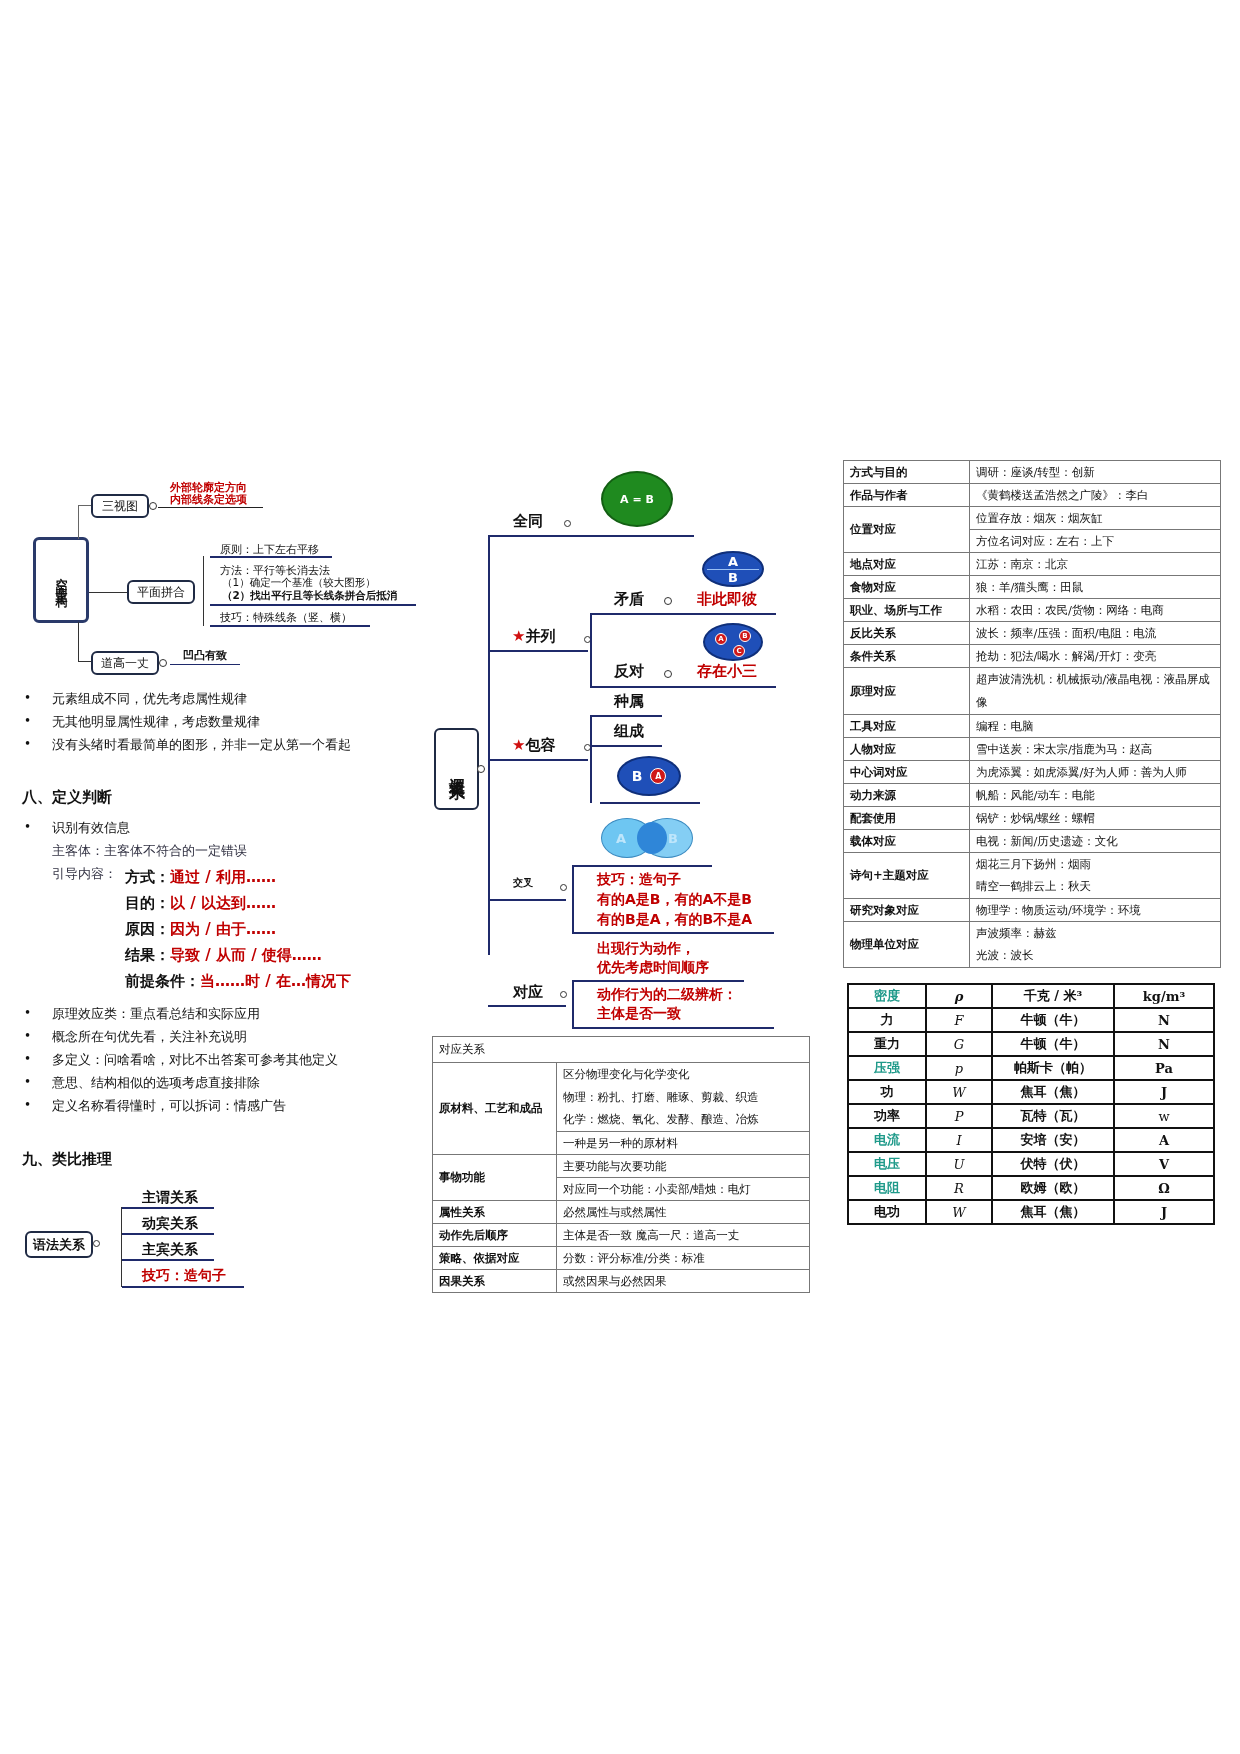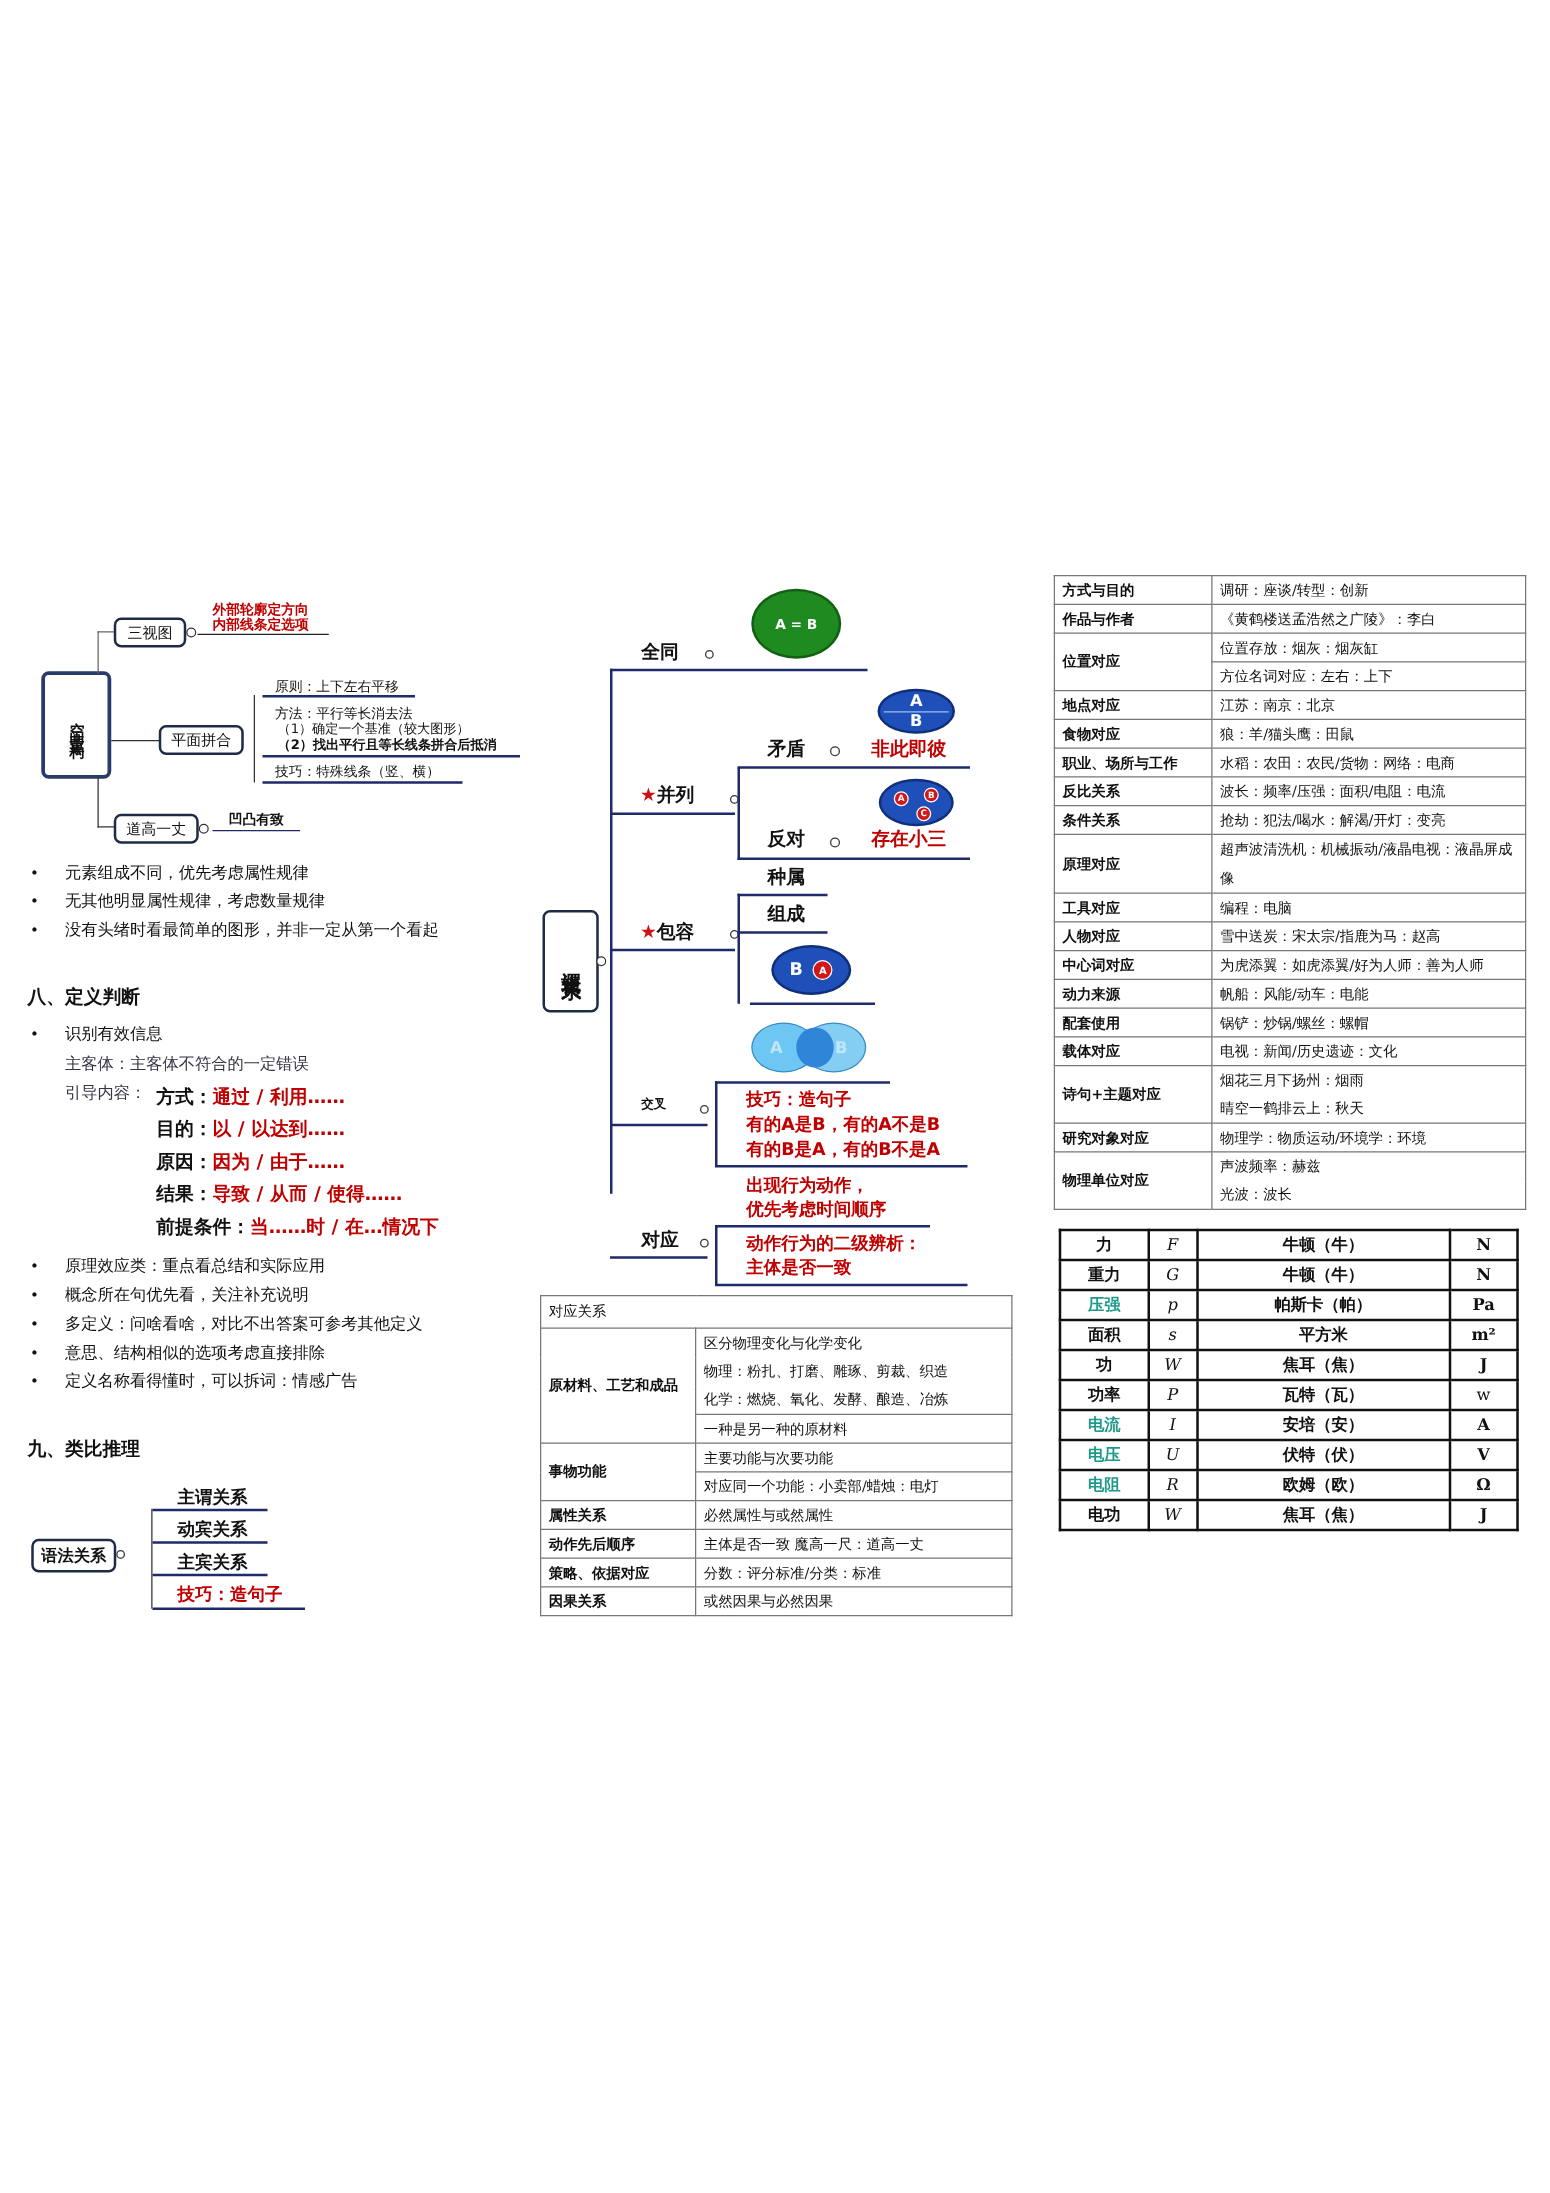--- a/index.html
+++ b/index.html
@@ -333,45 +333,45 @@
         <td style="border-bottom:none;">声波频率：赫兹</td>
       </tr>
   <tr>
         <td style="border-top:none;">光波：波长</td>
       </tr>
 </tbody>
   </table>
 
 <table class="unit-table" style="left:847px;top:983px;width:368px;">
   <tbody>
+      <tr>
+        <td class="teal" style="width:78px;">密度</td>
+        <td style="width:66px;font-style:italic;">ρ</td>
+        <td style="width:122px;">千克 / 米³</td>
+        <td>kg/m³</td>
+      </tr>
   <tr>
         <td>力</td>
         <td style="font-style:italic;font-weight:normal;">F</td>
         <td>牛顿（牛）</td>
         <td>N</td>
       </tr>
   <tr>
         <td>重力</td>
         <td style="font-style:italic;font-weight:normal;">G</td>
         <td>牛顿（牛）</td>
         <td>N</td>
       </tr>
   <tr>
         <td class="teal">压强</td>
         <td style="font-style:italic;font-weight:normal;">p</td>
         <td>帕斯卡（帕）</td>
         <td>Pa</td>
       </tr>
   <tr>
-        <td>面积</td>
-        <td style="font-style:italic;font-weight:normal;">s</td>
-        <td>平方米</td>
-        <td>m²</td>
-      </tr>
-  <tr>
         <td>功</td>
         <td style="font-style:italic;font-weight:normal;">W</td>
         <td>焦耳（焦）</td>
         <td>J</td>
       </tr>
   <tr>
         <td>功率</td>
         <td style="font-style:italic;font-weight:normal;">P</td>
         <td>瓦特（瓦）</td>
         <td style="font-weight:normal;">w</td>

